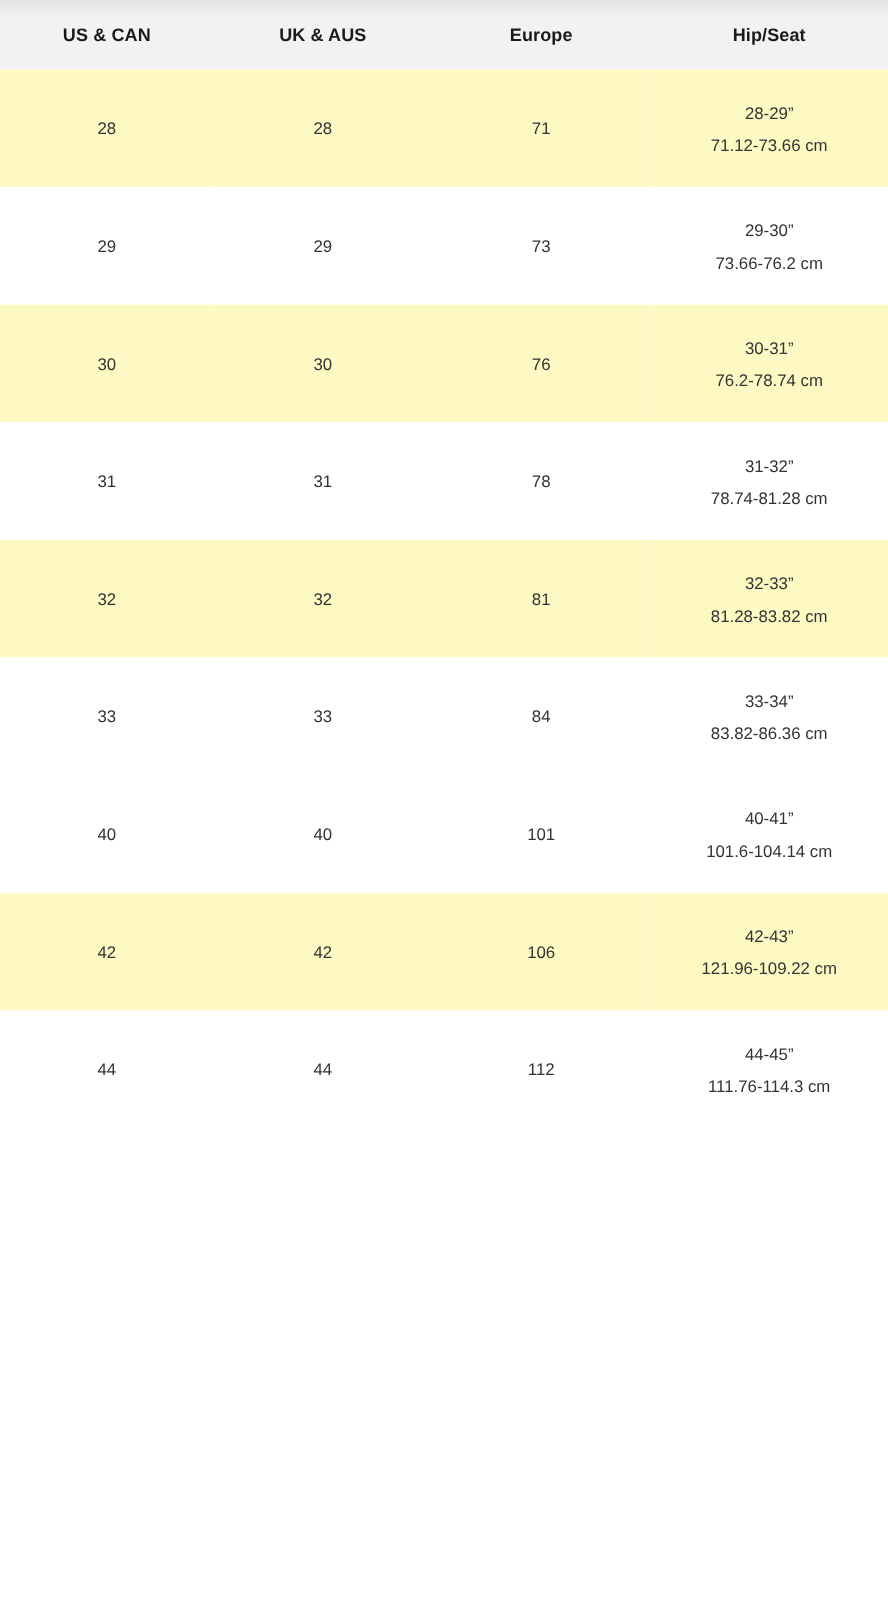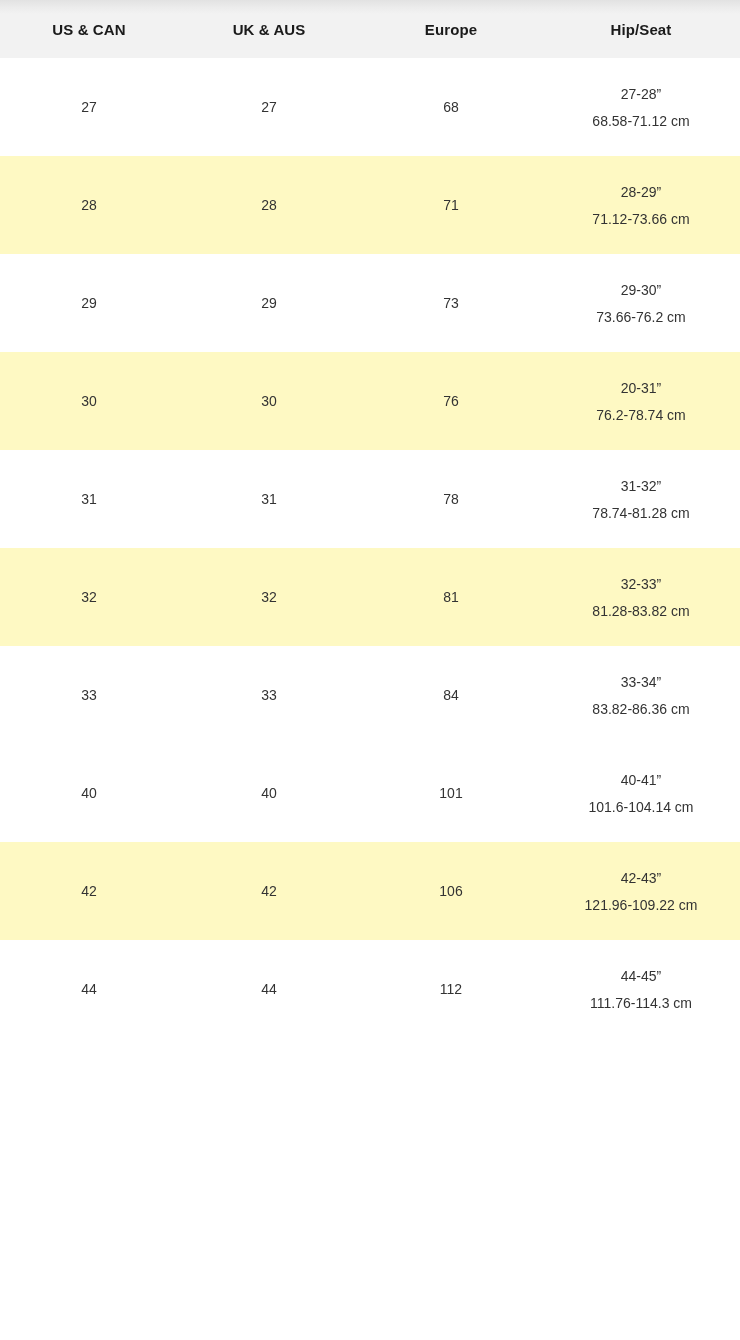--- a/index.html
+++ b/index.html
@@ -111,29 +111,20 @@
     </colgroup>
     <thead>
       <tr class="header-row">
         <th>US &amp; CAN</th>
         <th>UK &amp; AUS</th>
         <th>Europe</th>
         <th>Hip/Seat</th>
       </tr>
     </thead>
     <tbody id="table-body">
-        <tr class="data-row row-white">
-          <td>27</td>
-          <td>27</td>
-          <td>68</td>
-          <td class="hip-cell">
-            <span class="hip-in">27-28”</span>
-            <span class="hip-cm">68.58-71.12 cm</span>
-          </td>
-        </tr>
         <tr class="data-row row-gray">
           <td>28</td>
           <td>28</td>
           <td>71</td>
           <td class="hip-cell">
             <span class="hip-in">28-29”</span>
             <span class="hip-cm">71.12-73.66 cm</span>
           </td>
         </tr>
         <tr class="data-row row-white">
@@ -143,21 +134,21 @@
           <td class="hip-cell">
             <span class="hip-in">29-30”</span>
             <span class="hip-cm">73.66-76.2 cm</span>
           </td>
         </tr>
         <tr class="data-row row-gray">
           <td>30</td>
           <td>30</td>
           <td>76</td>
           <td class="hip-cell">
-            <span class="hip-in">20-31”</span>
+            <span class="hip-in">30-31”</span>
             <span class="hip-cm">76.2-78.74 cm</span>
           </td>
         </tr>
         <tr class="data-row row-white">
           <td>31</td>
           <td>31</td>
           <td>78</td>
           <td class="hip-cell">
             <span class="hip-in">31-32”</span>
             <span class="hip-cm">78.74-81.28 cm</span>

